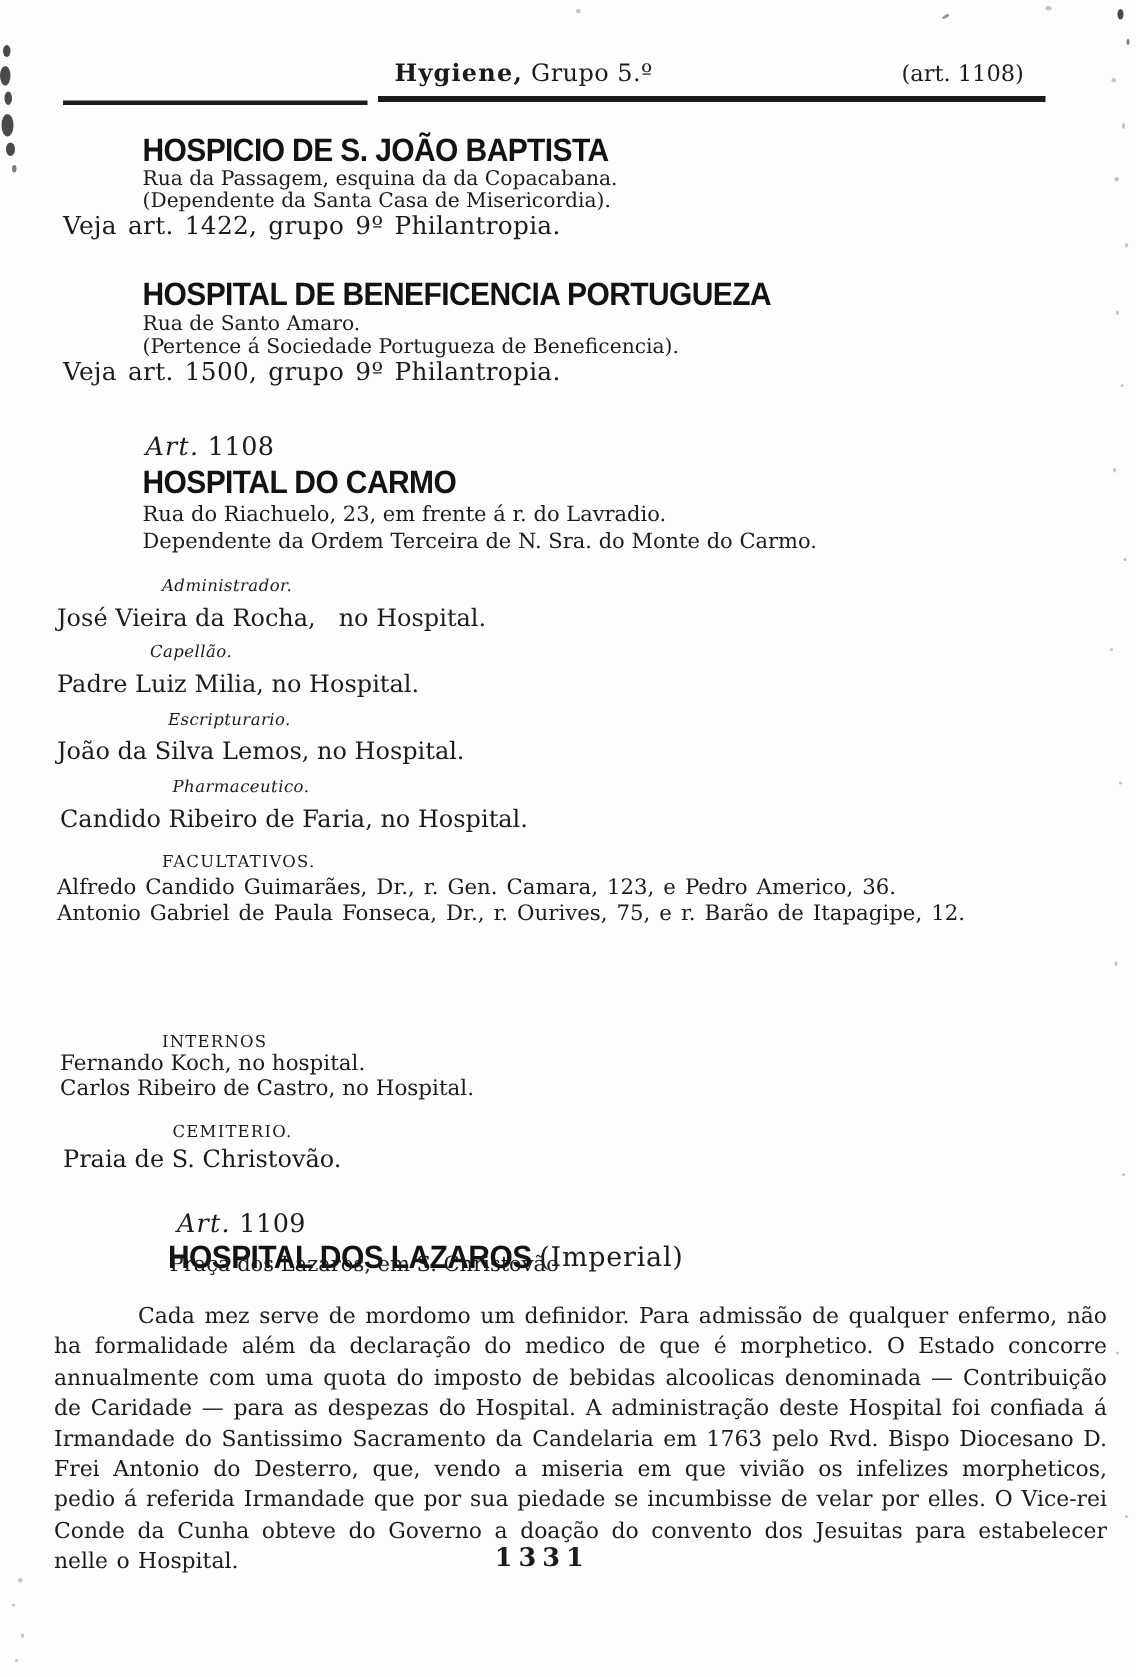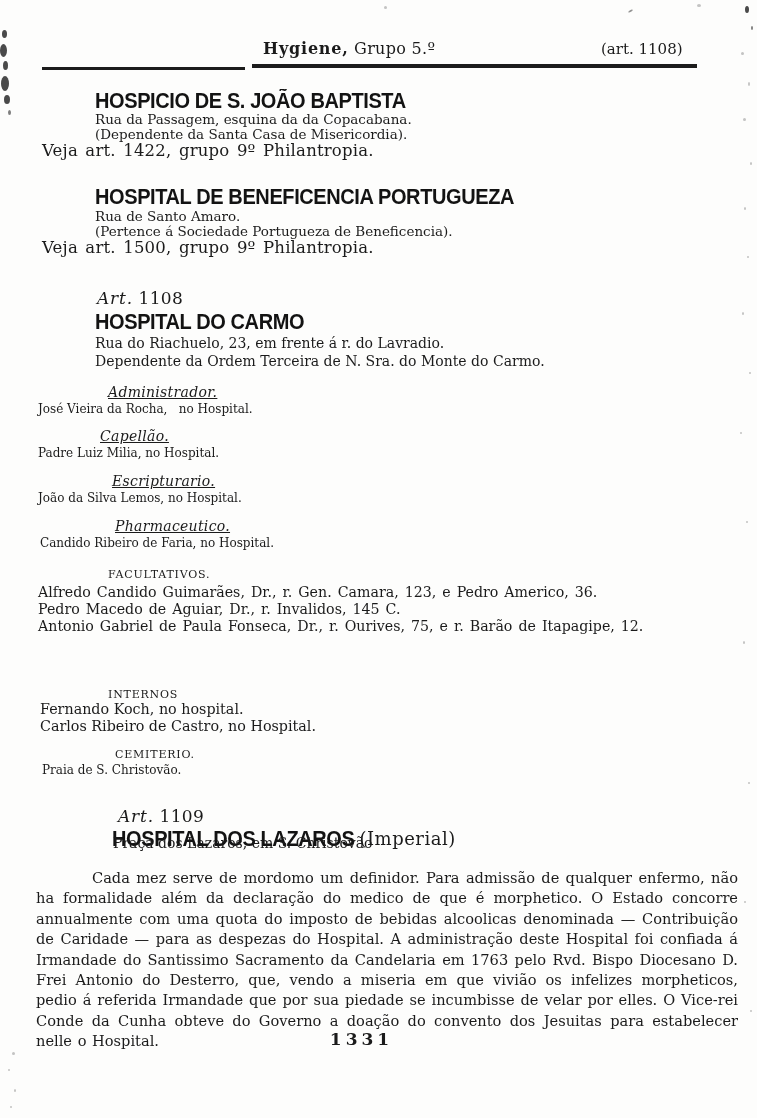--- a/index.html
+++ b/index.html
@@ -22,22 +22,22 @@
     font-family:"Liberation Sans",sans-serif;font-weight:700;
     font-size:20px;letter-spacing:-0.4px;color:#131313;white-space:nowrap;
     transform:scaleY(1.08);transform-origin:left top;
   }
   .hosp-suffix{font-family:"DejaVu Serif",serif;font-weight:400;font-size:18px;letter-spacing:0.5px;}
   .addr{font-size:13.5px;line-height:15px;white-space:nowrap;}
   .addr14{font-size:14px;line-height:18.5px;white-space:nowrap;}
   .veja{font-size:16.5px;white-space:nowrap;letter-spacing:0.2px;word-spacing:2px;}
   .art{font-size:17px;white-space:nowrap;letter-spacing:0.3px;}
   .art .it{font-style:italic;letter-spacing:0.8px;}
-  .role{font-style:italic;font-size:14px;white-space:nowrap;letter-spacing:0.3px;text-decoration:underline;}
-  .person{font-size:12px;white-space:pre;}
+  .role{font-style:italic;font-size:11px;white-space:nowrap;letter-spacing:0.3px;}
+  .person{font-size:16px;white-space:pre;}
   .subhead{font-size:11px;letter-spacing:0.8px;white-space:nowrap;}
   .faclines{font-size:14.2px;line-height:17.2px;word-spacing:1.5px;}
   .faclines div{white-space:nowrap;}
   .intlines{font-size:14.3px;line-height:16.5px;}
   .intlines div{white-space:nowrap;}
   .body-par{
     font-size:14.6px;line-height:20.4px;text-align:justify;
     text-indent:56px;word-spacing:1px;
   }
   .pgnum{font-weight:700;font-size:17px;letter-spacing:4px;text-align:center;}
@@ -85,21 +85,20 @@
 
   <div class="abs role" style="left:112px;top:473px">Escripturario.</div>
   <div class="abs person" style="left:38px;top:491px">João da Silva Lemos, no Hospital.</div>
 
   <div class="abs role" style="left:115px;top:518px">Pharmaceutico.</div>
   <div class="abs person" style="left:40px;top:536px">Candido Ribeiro de Faria, no Hospital.</div>
 
   <div class="abs subhead" style="left:108px;top:568px">FACULTATIVOS.</div>
   <div class="abs faclines" style="left:38px;top:584px">
     <div>Alfredo Candido Guimarães, Dr., r. Gen. Camara, 123, e Pedro Americo, 36.</div>
-    <div>Pedro Macedo de Aguiar, Dr., r. Invalidos, 145 C.</div>
     <div>Antonio Gabriel de Paula Fonseca, Dr., r. Ourives, 75, e r. Barão de Itapagipe, 12.</div>
   </div>
 
   <div class="abs subhead" style="left:108px;top:688px">INTERNOS</div>
   <div class="abs intlines" style="left:40px;top:701px">
     <div>Fernando Koch, no hospital.</div>
     <div>Carlos Ribeiro de Castro, no Hospital.</div>
   </div>
 
   <div class="abs subhead" style="left:115px;top:748px">CEMITERIO.</div>

